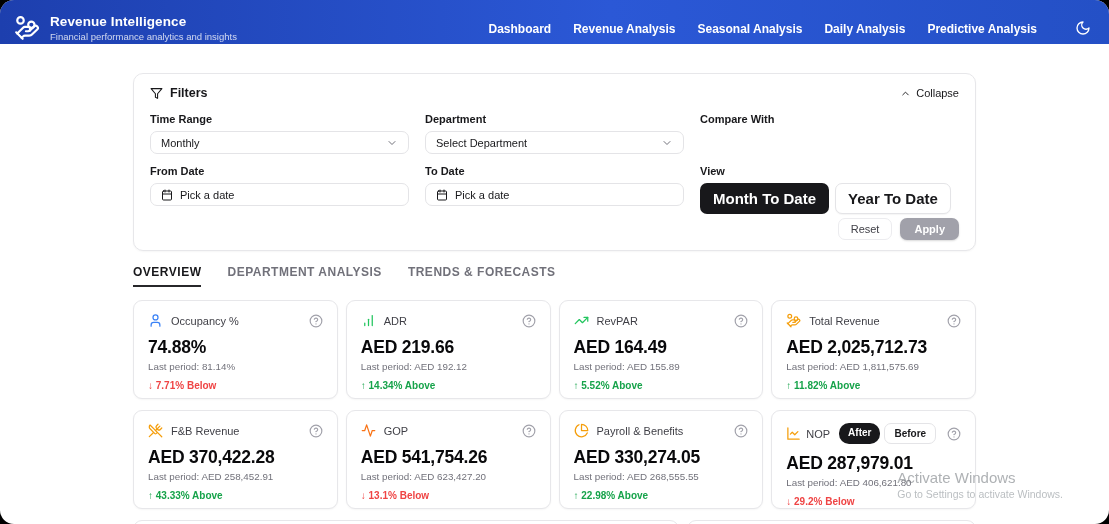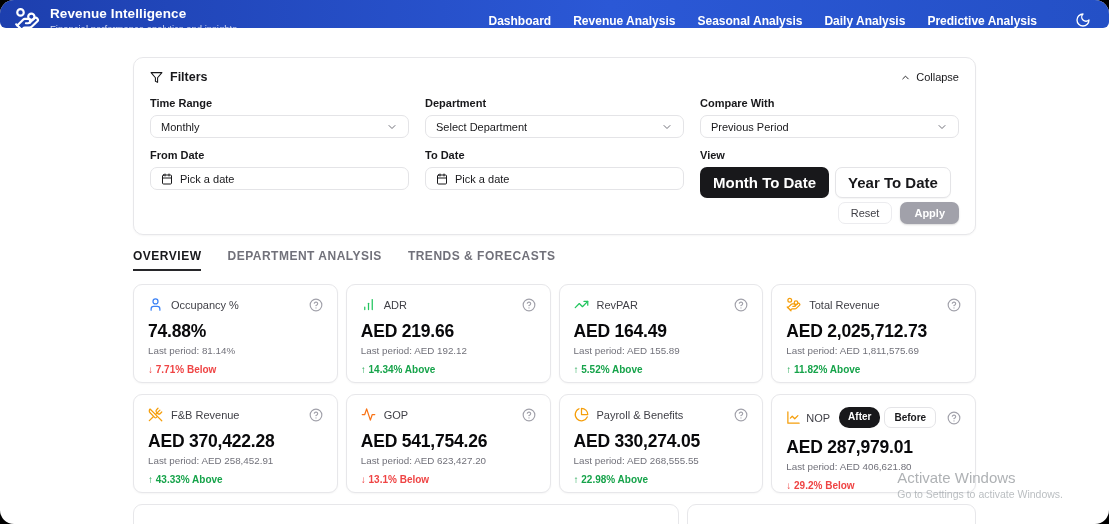--- a/index.html
+++ b/index.html
@@ -3,23 +3,22 @@
 <meta charset="utf-8">
 <style>
   * { margin:0; padding:0; box-sizing:border-box; }
   html,body { background:#000; font-family:"Liberation Sans", sans-serif; }
   .app {
     position:relative; width:1109px; height:524px; margin:0 auto;
     background:#fff; border-radius:14px; overflow:hidden;
   }
   
   .header {
-    height:28px; display:flex; align-items:center; padding:11px 18px 0 14px;
+    height:44px; display:flex; align-items:center; padding:11px 18px 0 14px;
     background:linear-gradient(90deg,#1d3fae 0%,#2b58d6 55%,#2450c6 100%);
-    border-radius:6px;
   }
   .brand { display:flex; align-items:center; gap:10px; }
   .brand-logo { width:26px; height:26px; color:#fff; }
   .brand-logo svg { width:26px; height:26px; }
   .brand-title { font-size:13.5px; font-weight:700; color:#fff; letter-spacing:.1px; }
   .brand-sub { font-size:9.5px; color:rgba(255,255,255,.78); margin-top:2px; }
   .nav { margin-left:auto; display:flex; align-items:center; gap:22px; }
   .nav-item { font-size:12px; font-weight:600; color:#fff; cursor:pointer; padding:13px 0 11px; }
   .nav-item.active { border-bottom:2px solid #fff; padding-bottom:9px; }
   .theme-btn { margin-left:16px; color:#fff; display:flex; align-items:center; cursor:pointer; }
@@ -156,26 +155,20 @@
           <span class="field-label">Department</span>
           <div class="control">
             <span class="grow">Select Department</span>
             <svg viewBox="0 0 24 24">
                 <polyline points="6 9 12 15 18 9"></polyline>
               </svg>
           </div>
         </div>
         <div>
           <span class="field-label">Compare With</span>
-          <div class="control">
-            <span class="grow">Previous Period</span>
-            <svg viewBox="0 0 24 24">
-                <polyline points="6 9 12 15 18 9"></polyline>
-              </svg>
-          </div>
         </div>
 
         <div>
           <span class="field-label">From Date</span>
           <div class="control datebtn">
             <svg viewBox="0 0 24 24">
                 <rect x="3" y="4" width="18" height="18" rx="2"></rect>
                 <line x1="16" y1="2" x2="16" y2="6"></line>
                 <line x1="8" y1="2" x2="8" y2="6"></line>
                 <line x1="3" y1="10" x2="21" y2="10"></line>

